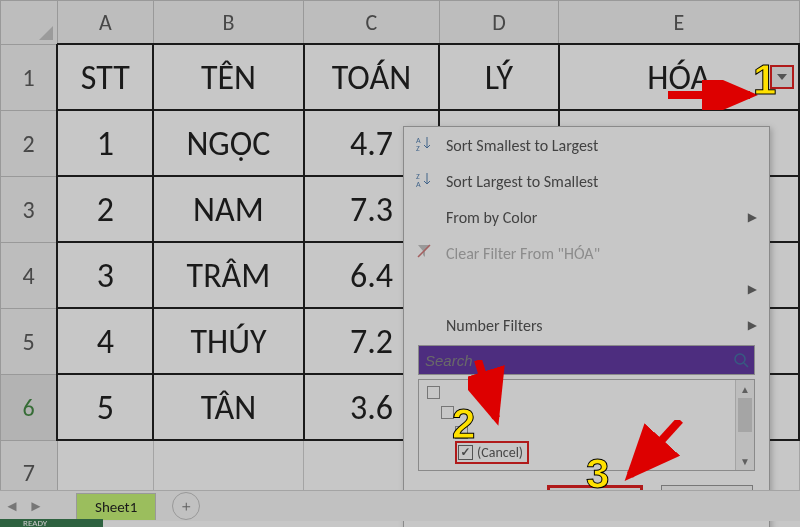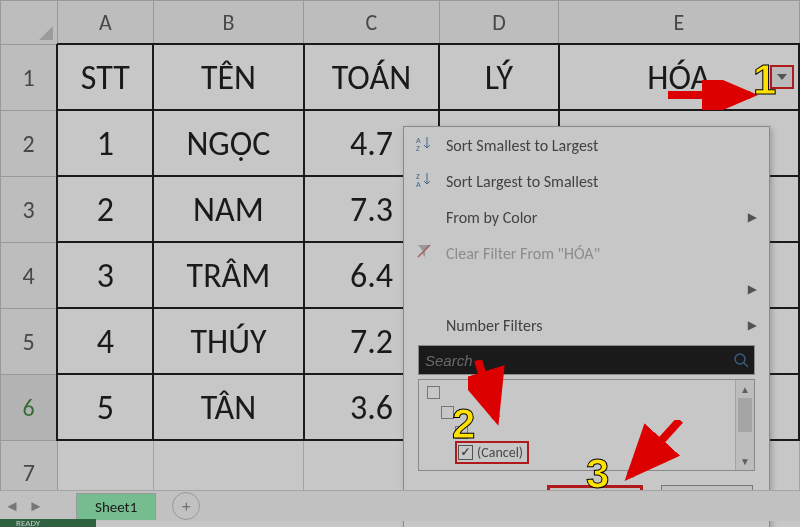--- a/index.html
+++ b/index.html
@@ -14,40 +14,40 @@
 .datarow td{font-size:34px;height:62px;border:2px solid #000}
 .colA{width:95px}.colB{width:150px}.colC{width:135px}.colD{width:120px}.colE{width:245px}
 .row6hdr{background:#e2e2e2;color:#2a7a2a;font-weight:700}
 .filterbtn{position:absolute;right:4px;top:50%;transform:translateY(-50%);width:20px;height:20px;border:2px solid #d00;background:#eee;display:flex;align-items:center;justify-content:center}
 .filterbtn svg{display:block}
 .menu{position:absolute;left:403px;top:126px;width:365px;background:#fff;border:1px solid #a6a6a6;box-shadow:2px 2px 6px rgba(0,0,0,.25);font-size:16px;color:#3b3b3b}
 .menu .item{display:flex;align-items:center;height:36px;padding:0 14px 0 42px;position:relative}
 .menu .item.dis{color:#a8a8a8}
 .menu .item .ic{position:absolute;left:12px;top:50%;transform:translateY(-50%)}
 .menu .item .arr{position:absolute;right:12px;top:50%;transform:translateY(-50%);font-size:12px;color:#555}
-.searchrow{display:flex;align-items:center;margin:2px 14px;height:28px;border:1px solid #a6a6a6;background:#000000}
+.searchrow{display:flex;align-items:center;margin:2px 14px;height:28px;border:1px solid #a6a6a6;background:#4c1d95}
 .searchrow input{flex:1;border:0;outline:0;padding:0 6px;font-size:15px;color:#888;font-style:italic;background:transparent}
 .searchrow .sicon{width:26px;display:flex;align-items:center;justify-content:center;color:#2a6099}
 .treebox{margin:4px 14px;height:90px;border:1px solid #a6a6a6;background:#fff;position:relative;overflow:hidden}
 .tree{position:absolute;left:8px;top:2px;font-size:14px;color:#444}
 .tree .node{display:flex;align-items:center;height:20px}
 .tree .box{width:11px;height:11px;border:1px solid #888;margin-right:6px;background:#fff}
 .tree .cb{width:13px;height:13px;border:1px solid #555;margin-right:4px;display:flex;align-items:center;justify-content:center;font-size:12px;font-weight:700;background:#fff}
 .tree .hl{border:2px solid #d00;padding:1px 4px 1px 1px;display:inline-flex;align-items:center}
 .scrollbar{position:absolute;right:0;top:0;bottom:0;width:18px;background:#f0f0f0;border-left:1px solid #ccc}
 .scrollbar .sbarr{height:18px;display:flex;align-items:center;justify-content:center;font-size:10px;color:#666}
 .scrollbar .thumb{position:absolute;top:18px;left:2px;right:2px;height:34px;background:#cdcdcd}
 .btnrow{display:flex;justify-content:flex-end;gap:18px;padding:10px 16px 12px}
 .btn{width:90px;height:26px;border:1px solid #8a8a8a;background:#f6f6f6;font-size:15px;display:flex;align-items:center;justify-content:center;cursor:pointer}
 .btn.ok{border:3px solid #d00}
 .tabs{position:absolute;left:0;bottom:6px;height:30px;width:800px;border-top:1px solid #ccc;background:#f6f6f6;display:flex;align-items:center;font-size:15px}
 .tabs .navbtn{width:24px;text-align:center;color:#888}
-.tabs .tab{padding:4px 18px;border:1px solid #bbb;border-bottom:0;background:#86efac;margin-left:28px}
+.tabs .tab{padding:4px 18px;border:1px solid #bbb;border-bottom:0;background:#bef264;margin-left:28px}
 .tabs .plus{width:26px;height:26px;border:1px solid #bbb;border-radius:50%;display:flex;align-items:center;justify-content:center;margin-left:16px;color:#666}
-.status{position:absolute;left:0;bottom:0;height:8px;width:80px;background:#1e6b39;color:#fff;font-size:9px;padding-left:16px;line-height:8px;overflow:hidden}
+.status{position:absolute;left:0;bottom:0;height:8px;width:80px;background:#1e6b39;color:#fff;font-size:9px;padding-left:23px;line-height:8px;overflow:hidden}
 .overlay{position:absolute;inset:0;background:rgba(80,80,80,.32);pointer-events:none}
 .callout{position:absolute;font-family:Arial,sans-serif;font-weight:700;font-size:42px;color:#ffe100;-webkit-text-stroke:1px #000;pointer-events:none}
 .c1{left:753px;top:56px}.c2{left:452px;top:400px}.c3{left:586px;top:450px}
 .arrow{position:absolute;pointer-events:none}
 </style>
 </head>
 <body>
 
 <div class="wrap">
 

